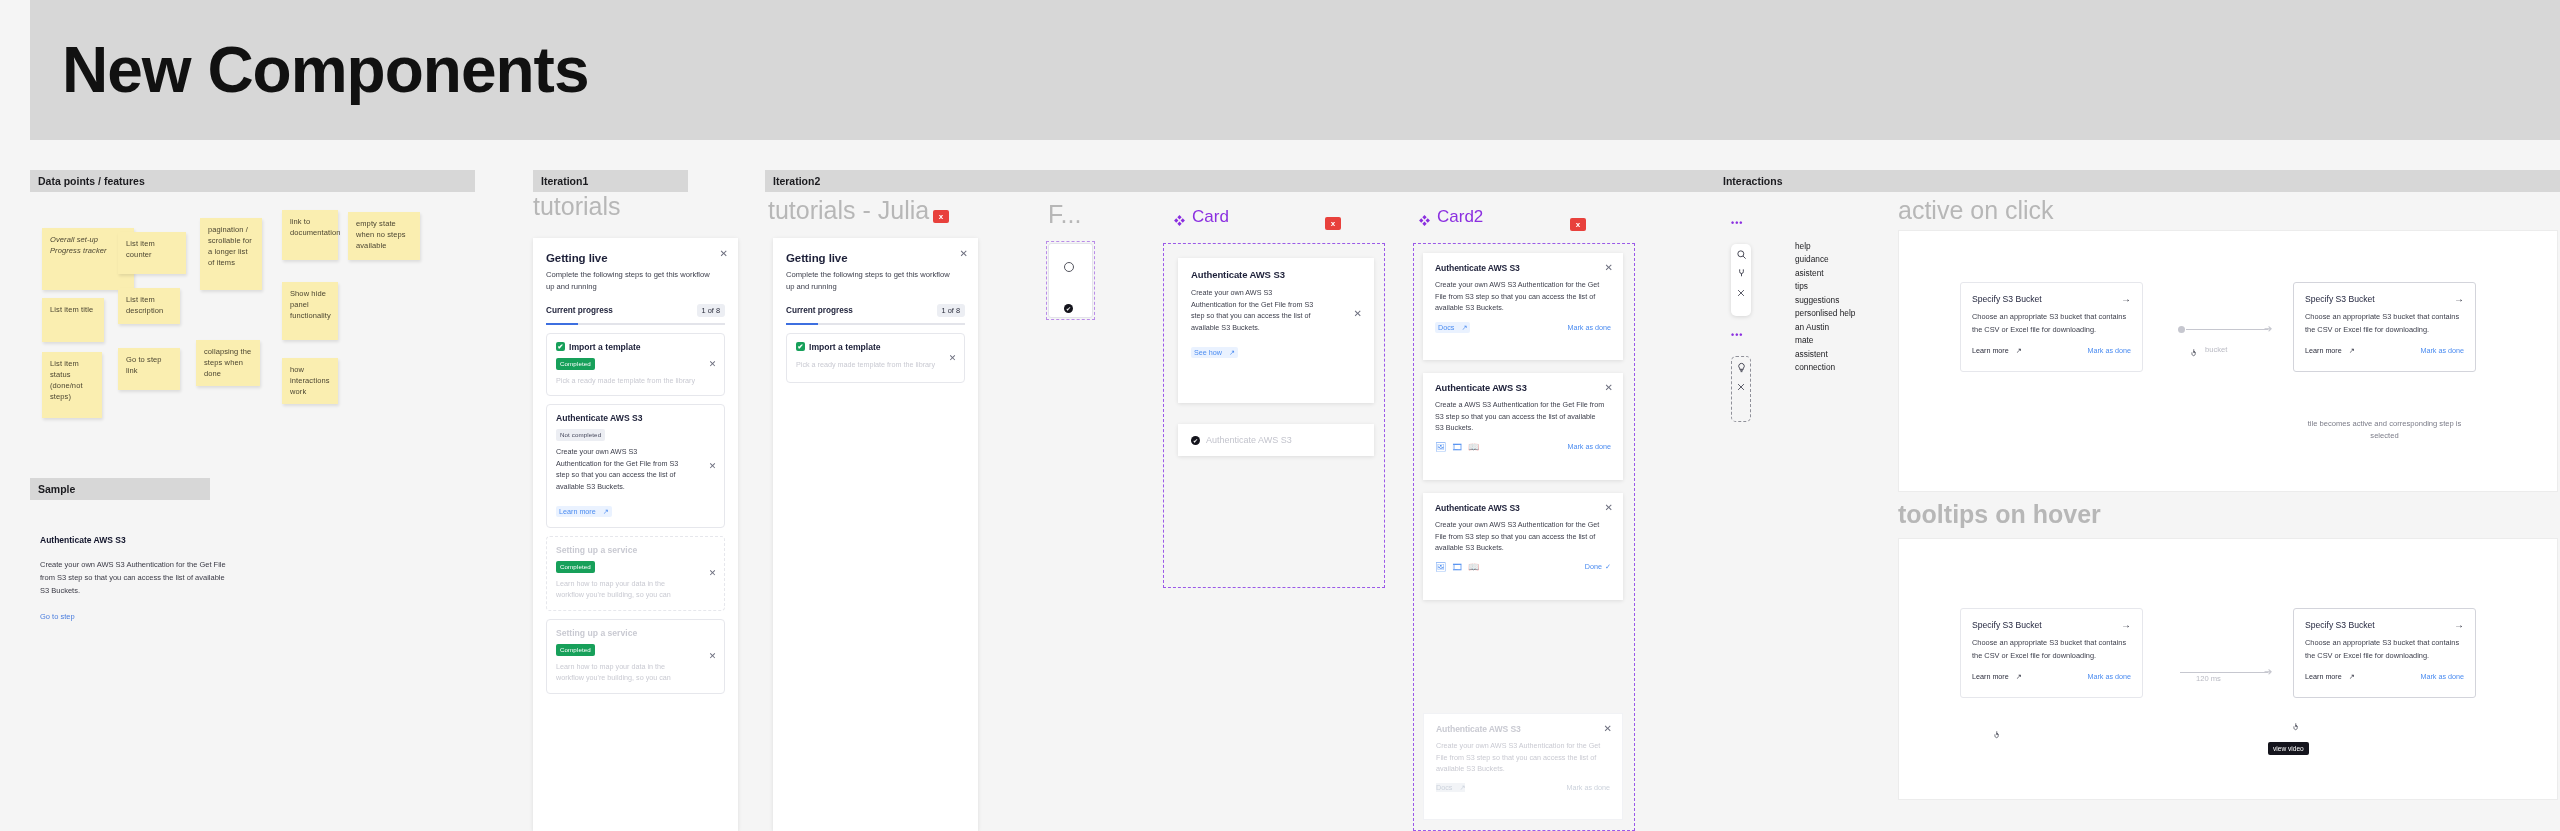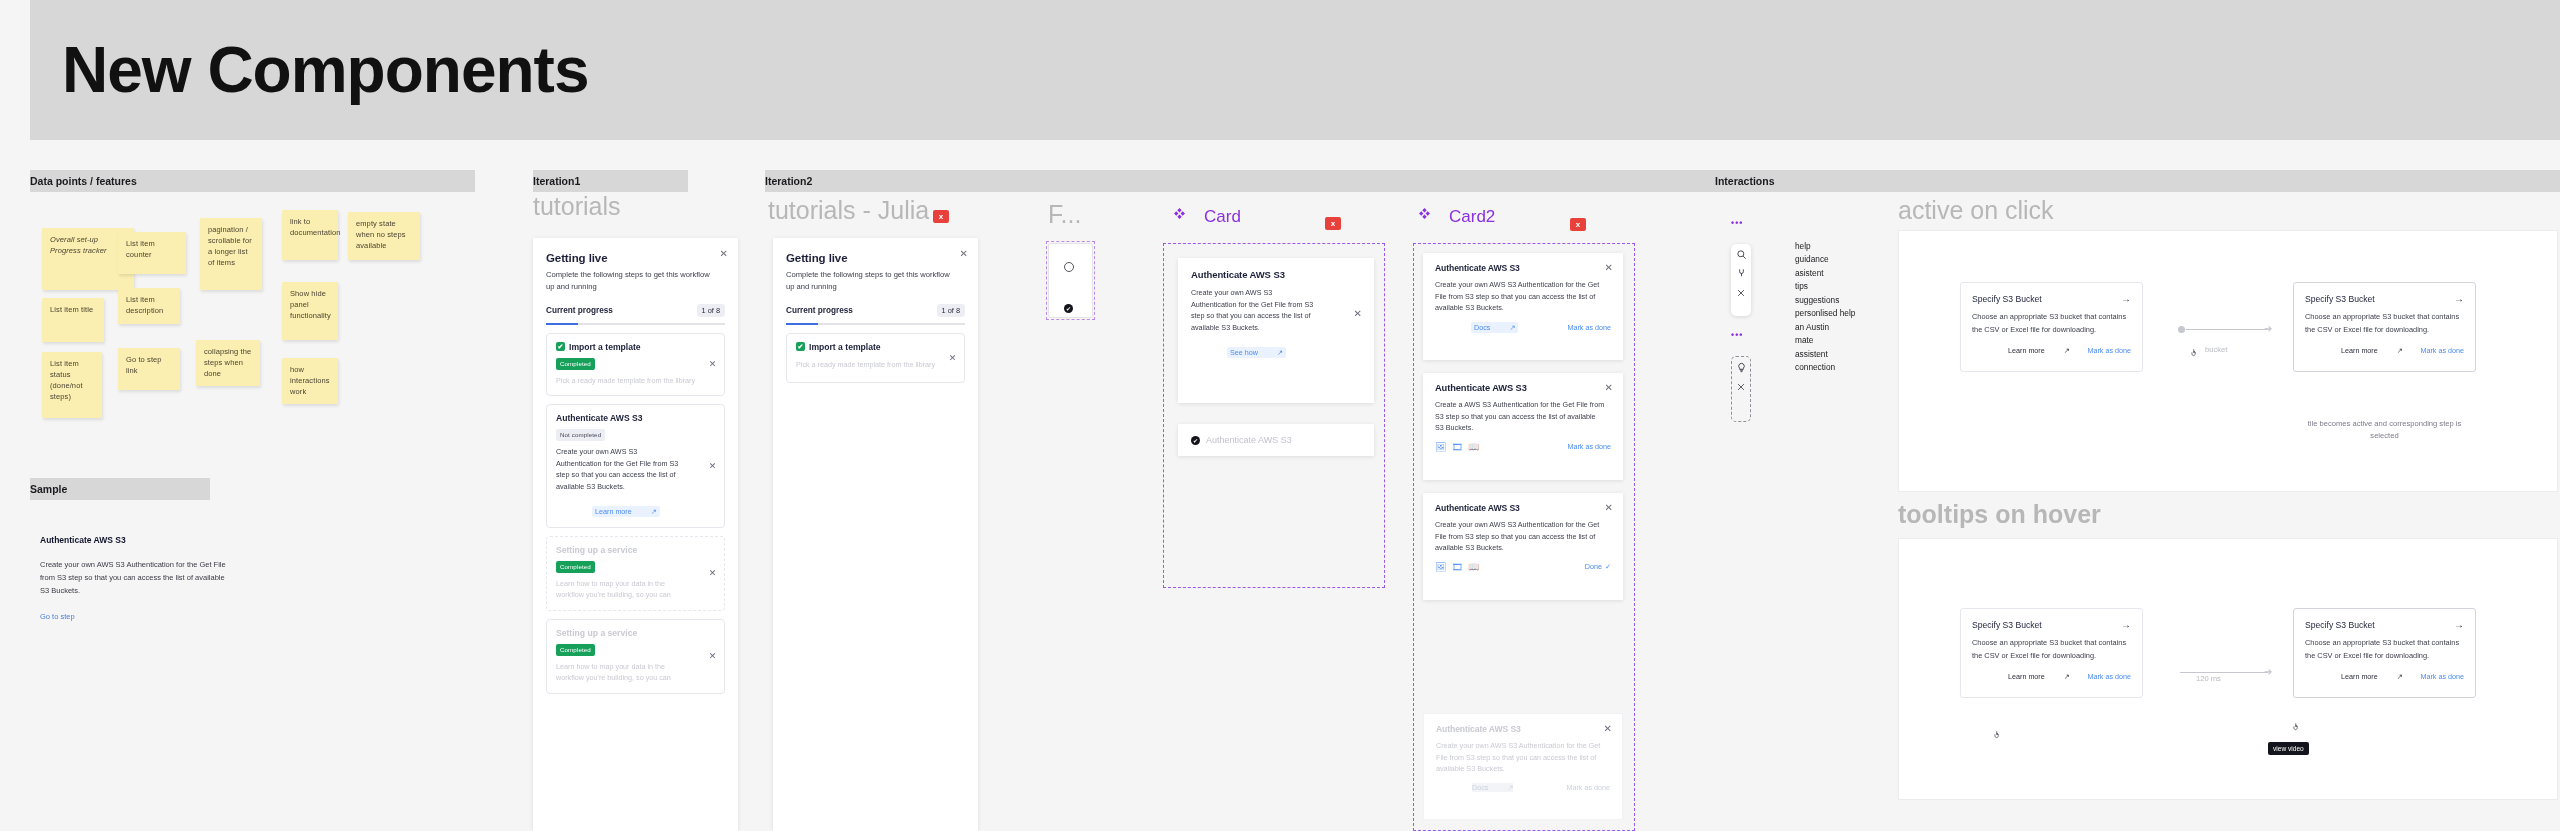--- a/index.html
+++ b/index.html
@@ -18,21 +18,21 @@
     display: flex; align-items: center;
   }
   .banner h1 {
     font-size: 64px; font-weight: 700; letter-spacing: -1px;
     margin-left: 32px; color: #111;
   }
 
   
   .section-chip {
     position: absolute; height: 22px; background: #d7d7d7;
-    display: flex; align-items: center; padding-left: 0;
+    display: flex; align-items: center; padding-left: 8px;
     font-size: 10.5px; font-weight: 700; color: #1b1b1f;
   }
 
   .column-title {
     position: absolute; font-size: 25px; font-weight: 400;
     color: #b7b7b7; letter-spacing: 0px; white-space: nowrap;
   }
 
   
   .note {
@@ -79,21 +79,21 @@
   .step-body { font-size:7.2px; line-height:1.6; color:#3b3d4a; margin-top:5px; }
   .step-body.muted { color:#c9cad2; }
   .x-close {
     position:absolute; right:7px; top:50%; transform:translateY(-50%);
     width:9px; height:9px; color:#6c6e7e; font-size:9px; line-height:9px; text-align:center;
     cursor:pointer;
   }
   .x-head {
     position:absolute; right:10px; top:10px; color:#6c6e7e; font-size:10px; cursor:pointer;
   }
-  .link { color:#4a8bf0; font-size:7.2px; display:inline-flex; align-items:flex-end; gap:19px;margin-left:36px; }
+  .link { color:#4a8bf0; font-size:7.2px; display:inline-flex; align-items:flex-end; gap:7px; }
   .link.hl { background:#eaf2ff; padding:1px 3px; border-radius:2px;}
   .link.muted { color:#ccd2dc; background:#f2f4f7;}
   .mark-done { color:#4a8bf0; font-size:7.2px; }
   .mark-done.muted { color:#ccd2dc; }
 
   .checkbox-sq {
     width:9px;height:9px;border-radius:2px;background:#17a05a;display:inline-flex;
     align-items:center;justify-content:center;color:#fff;font-size:7px;
   }
   .circle-check {
@@ -102,21 +102,21 @@
   }
   .circle-empty {
     width:10px;height:10px;border-radius:50%;border:1.2px solid #55565f;display:block;
   }
 
   
   .dashed-frame { position:absolute; border:1.4px dashed #9b59e8; }
   .solid-frame { position:absolute; border:1px solid #e3e4ea; background:#fff; border-radius:3px;}
 
   
-  .fig-head { position:absolute; display:flex; align-items:flex-start; gap:18px; }
+  .fig-head { position:absolute; display:flex; align-items:flex-end; gap:6px; }
   .fig-name { font-size:17px; color:#8b2fe0; font-weight:500; }
   .diamond {
     width:13px;height:13px; color:#8b2fe0;
   }
   .redx {
     width:16px;height:13px;background:#e8413c;border-radius:2px;color:#fff;
     font-size:8px; font-weight:700; display:flex;align-items:center;justify-content:center;
   }
 
   

